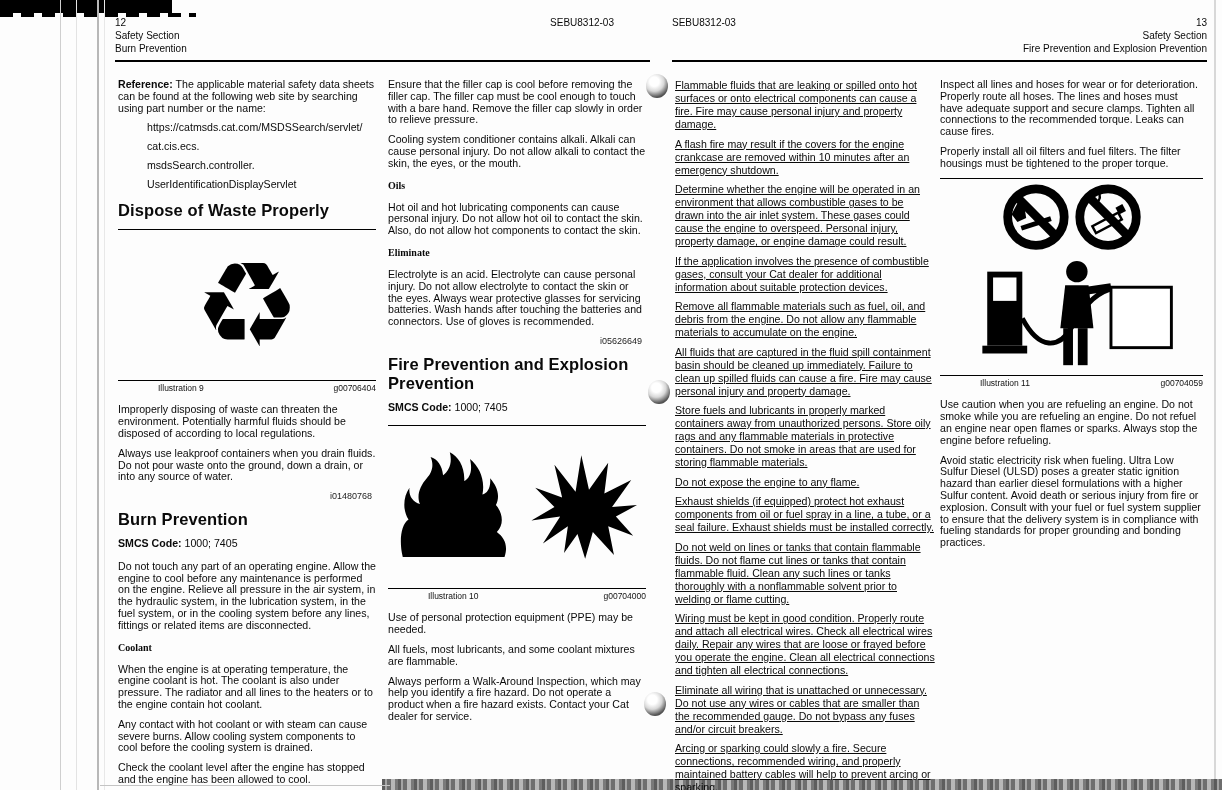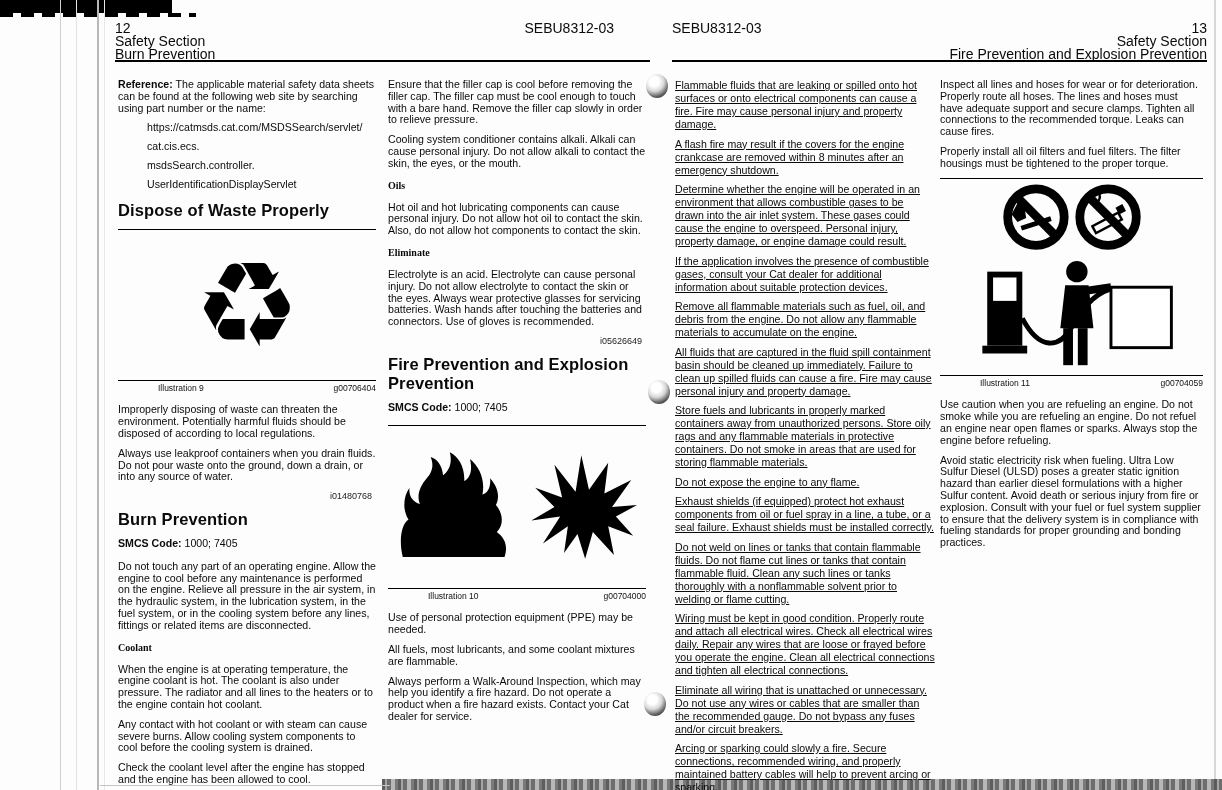--- a/index.html
+++ b/index.html
@@ -5,21 +5,21 @@
   html,body{margin:0;padding:0;}
   body{
     width:1222px;height:790px;position:relative;overflow:hidden;
     background:#fdfdfd;color:#0a0a0a;
     font-family:"Liberation Sans", sans-serif;
   }
   .page{position:absolute;top:0;height:790px;}
   #page12{left:115px;width:535px;}
   #page13{left:672px;width:535px;}
 
-  .hdr{position:absolute;top:22px;left:0;right:0;font-size:14px;line-height:13px;}
+  .hdr{position:absolute;top:16px;left:0;right:0;font-size:10px;line-height:13px;}
   .hdr-row{display:flex;justify-content:space-between;}
   .hdr-right{text-align:right;}
   .hdr .pad-r{margin-right:36px;}
   .hdr-rule{position:absolute;top:60px;left:0;right:0;border-top:2.2px solid #000;}
 
   .col{position:absolute;top:79px;font-size:10.6px;line-height:11.8px;}
   #p12c1{left:3px;width:258px;}
   #p12c2{left:273px;width:258px;}
   #p13c1{left:3px;width:260px;}
   #p13c2{left:268px;width:263px;}
@@ -155,21 +155,21 @@
       <span>SEBU8312-03</span>
       <span>13</span>
     </div>
     <div class="hdr-right">Safety Section</div>
     <div class="hdr-right">Fire Prevention and Explosion Prevention</div>
   </div>
   <div class="hdr-rule"></div>
 
   <div class="col tight" id="p13c1">
     <p>Flammable fluids that are leaking or spilled onto hot surfaces or onto electrical components can cause a fire. Fire may cause personal injury and property damage.</p>
-    <p>A flash fire may result if the covers for the engine crankcase are removed within 8 minutes after an emergency shutdown.</p>
+    <p>A flash fire may result if the covers for the engine crankcase are removed within 10 minutes after an emergency shutdown.</p>
     <p>Determine whether the engine will be operated in an environment that allows combustible gases to be drawn into the air inlet system. These gases could cause the engine to overspeed. Personal injury, property damage, or engine damage could result.</p>
     <p>If the application involves the presence of combustible gases, consult your Cat dealer for additional information about suitable protection devices.</p>
     <p>Remove all flammable materials such as fuel, oil, and debris from the engine. Do not allow any flammable materials to accumulate on the engine.</p>
     <p>All fluids that are captured in the fluid spill containment basin should be cleaned up immediately. Failure to clean up spilled fluids can cause a fire. Fire may cause personal injury and property damage.</p>
     <p>Store fuels and lubricants in properly marked containers away from unauthorized persons. Store oily rags and any flammable materials in protective containers. Do not smoke in areas that are used for storing flammable materials.</p>
     <p>Do not expose the engine to any flame.</p>
     <p>Exhaust shields (if equipped) protect hot exhaust components from oil or fuel spray in a line, a tube, or a seal failure. Exhaust shields must be installed correctly.</p>
     <p>Do not weld on lines or tanks that contain flammable fluids. Do not flame cut lines or tanks that contain flammable fluid. Clean any such lines or tanks thoroughly with a nonflammable solvent prior to welding or flame cutting.</p>
     <p>Wiring must be kept in good condition. Properly route and attach all electrical wires. Check all electrical wires daily. Repair any wires that are loose or frayed before you operate the engine. Clean all electrical connections and tighten all electrical connections.</p>
     <p>Eliminate all wiring that is unattached or unnecessary. Do not use any wires or cables that are smaller than the recommended gauge. Do not bypass any fuses and/or circuit breakers.</p>

